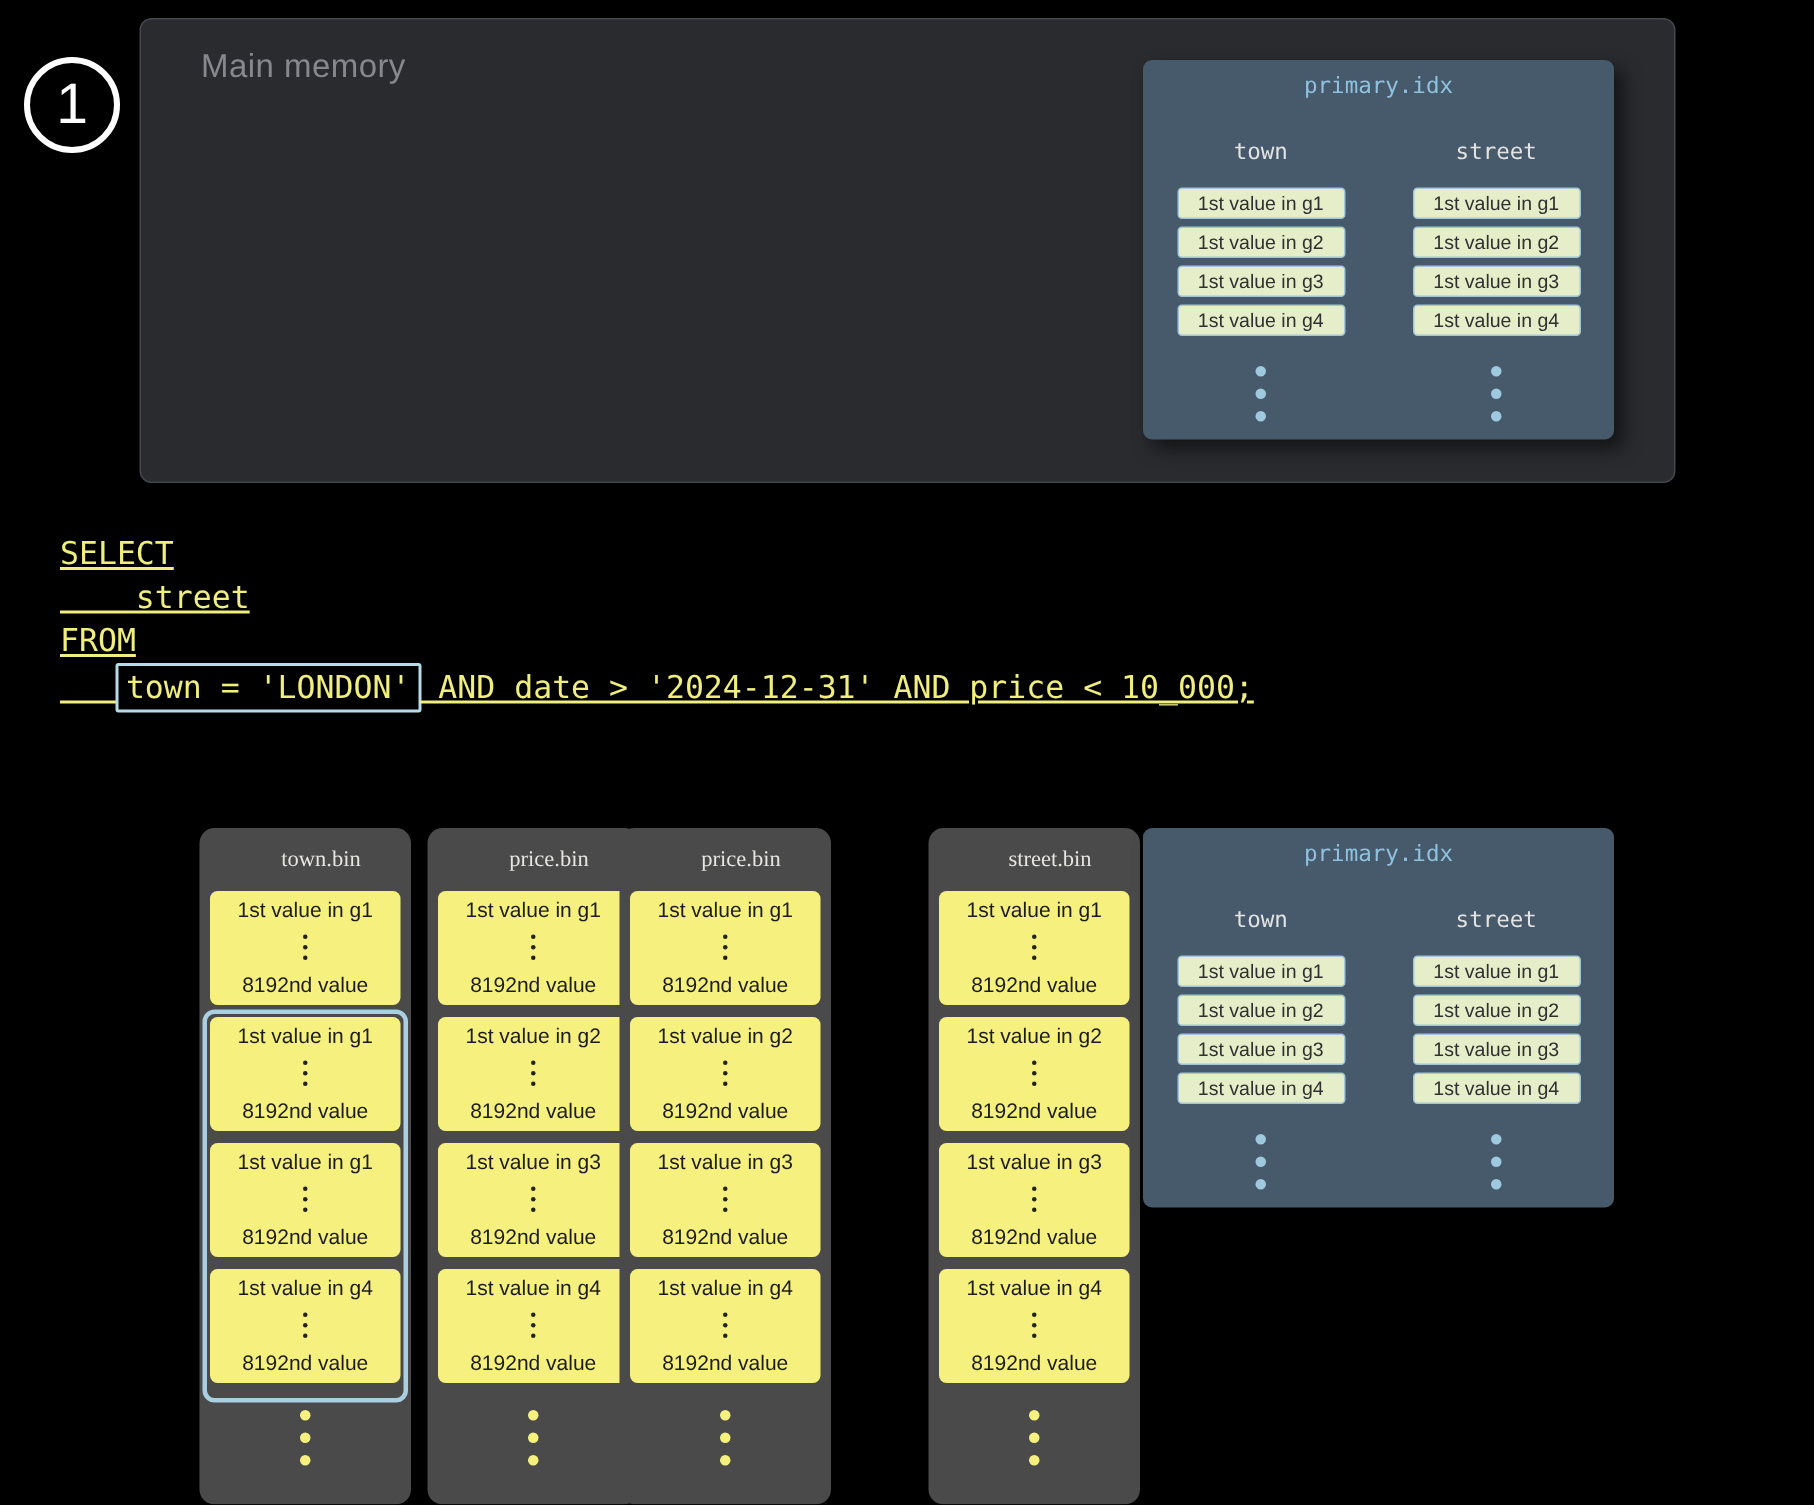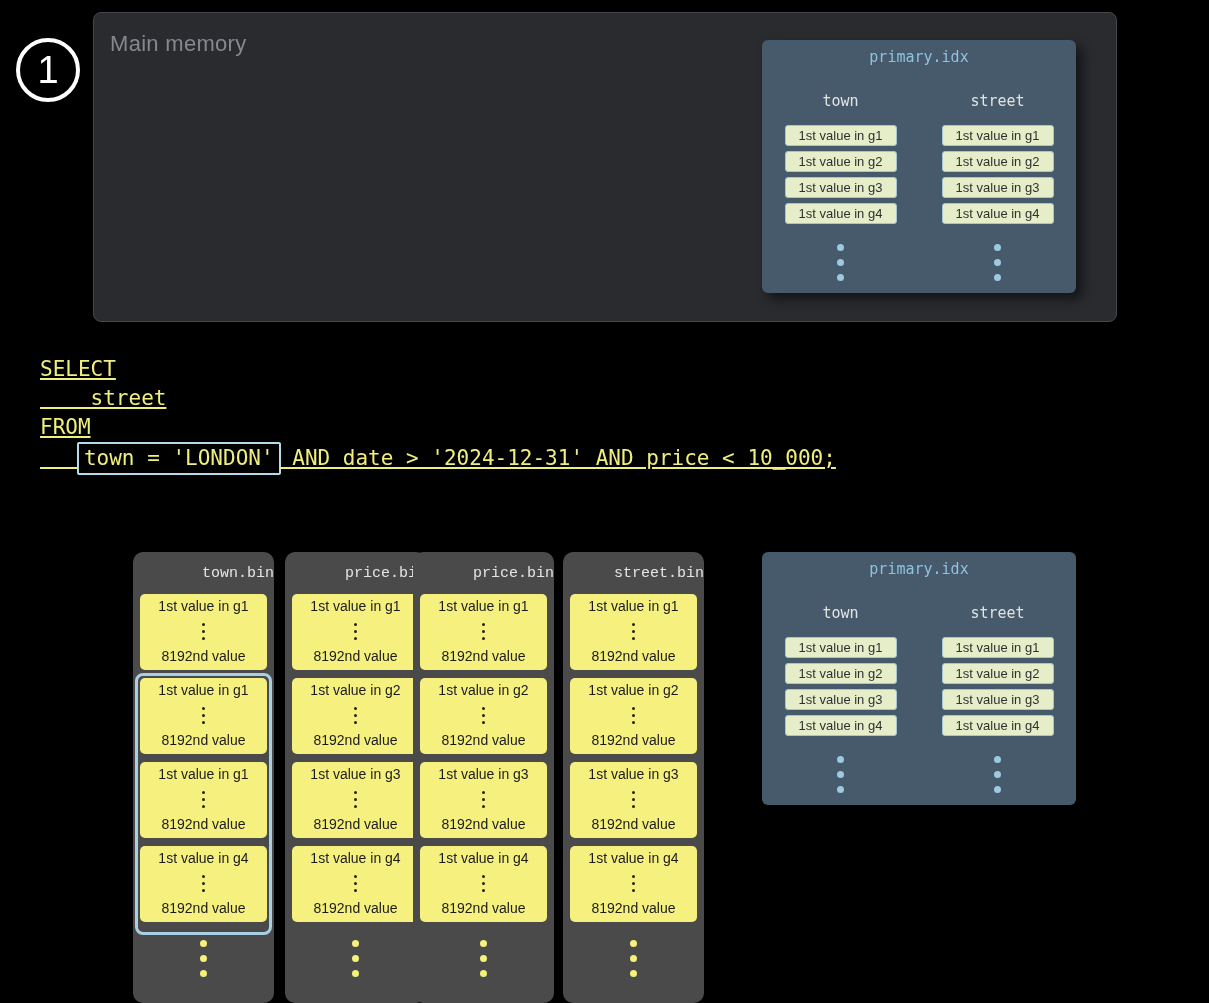--- a/index.html
+++ b/index.html
@@ -16,21 +16,21 @@
     display:flex; align-items:center; justify-content:center;
     color:#fff; font-size:38px; font-weight:400;
   }
 
   
   .memory-panel {
     position:absolute; left:93px; top:12px; width:1024px; height:310px;
     background:#292b2f; border:1px solid #45474c; border-radius:8px;
   }
   .memory-label {
-    position:absolute; left:16px; top:18px; font-size:22px; color:#85888d;
+    position:absolute; left:40px; top:18px; font-size:22px; color:#85888d;
     letter-spacing:0.3px;
   }
 
   
   .idx-panel {
     position:absolute; width:314px; height:253px; background:#465a6b;
     border-radius:6px; box-shadow:6px 6px 12px rgba(0,0,0,0.55); z-index:2;
   }
   .idx-top { left:762px; top:40px; }
   .idx-bottom { left:762px; top:552px; }
@@ -64,24 +64,24 @@
     display:inline-block; border:2px solid #b5dbeb; border-radius:2px;
     padding:0 5px; margin:0 -1px;text-align:center;
   }
 
   
   .bin-panel {
     position:absolute; top:552px; width:141px; height:451px;
     background:#4a4a4a; border-radius:10px;
   }
   .bin-town { left:133px; } .bin-date { left:285px; }
-  .bin-price { left:413px; } .bin-street { left:563px; }
+  .bin-price { left:413px; } .bin-street { left:619px; }
   .bin-title {
-    padding-top:13px; margin-bottom:12px; text-align:right;
-    font-family:Liberation Mono, monospace; font-size:15px; color:#e6e5e1;padding-left:21px;
+    padding-top:13px; margin-bottom:12px; text-align:center;
+    font-family:Liberation Serif, serif; font-size:15px; color:#e6e5e1;padding-left:21px;
   }
   .granule {
     width:127px; height:76px; margin:0 auto 8px; background:#f6f17e;
     border-radius:5px; display:flex; flex-direction:column; align-items:center;
     justify-content:space-between; padding:4px 0 6px;
     font-size:14px; color:#1b1b1b;
   }
 
   
   .selection {

